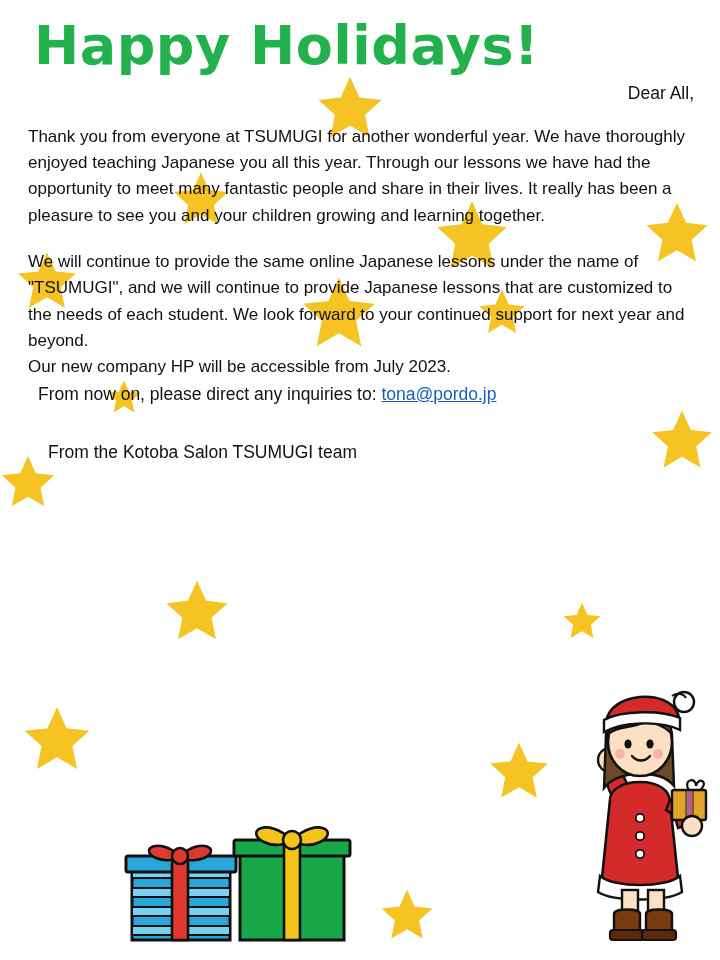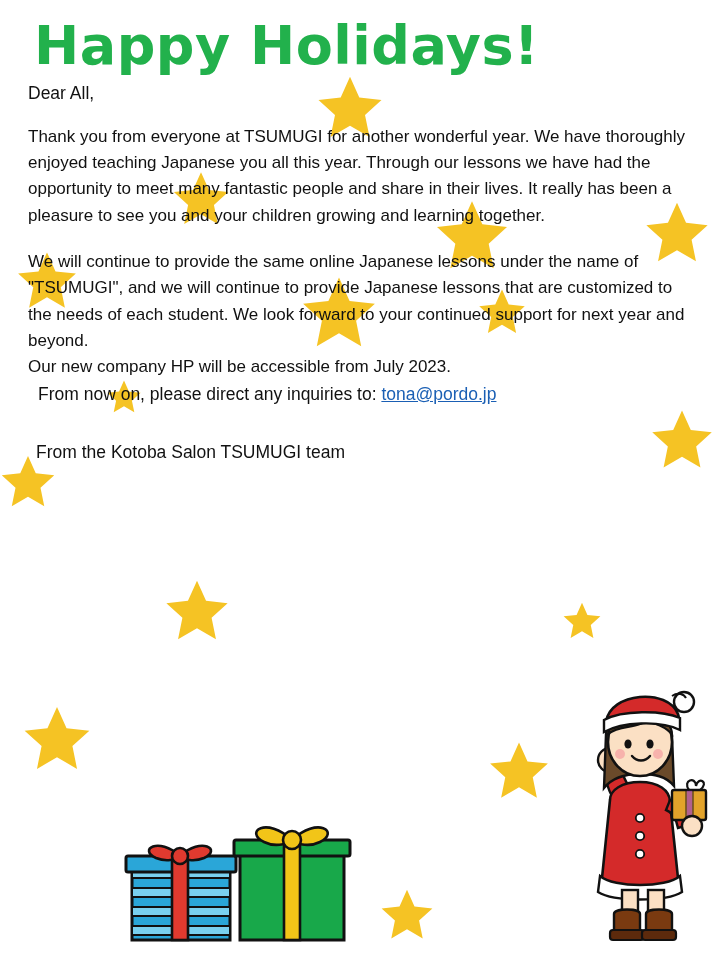--- a/index.html
+++ b/index.html
@@ -42,20 +42,21 @@
     font-weight: bold;
     color: #22b14c;
     letter-spacing: 0.5px;
     margin: 0 0 6px 8px;
     line-height: 1.05;
   }
 
   .salutation {
     font-size: 17.5px;
     margin: 8px 0 20px 2px;
+    text-align: right;
   }
 
   .para {
     font-size: 17px;
     line-height: 1.55;
     margin: 0 0 20px 2px;
     max-width: 672px;
   }
   .para.tight { margin-bottom: 0; }
 
@@ -71,21 +72,21 @@
 
   .jp-line {
     font-size: 20px;
     font-weight: 500;
     margin: 26px 0 0 170px;
     letter-spacing: 1px;
   }
 
   .signoff {
     font-size: 17.5px;
-    margin: 34px 0 0 10px;
+    margin: 34px 0 0 22px;
   }
 
   
   .santa {
     position: absolute;
     right: 6px;
     bottom: 6px;
     z-index: 3;
   }
   .gifts {

